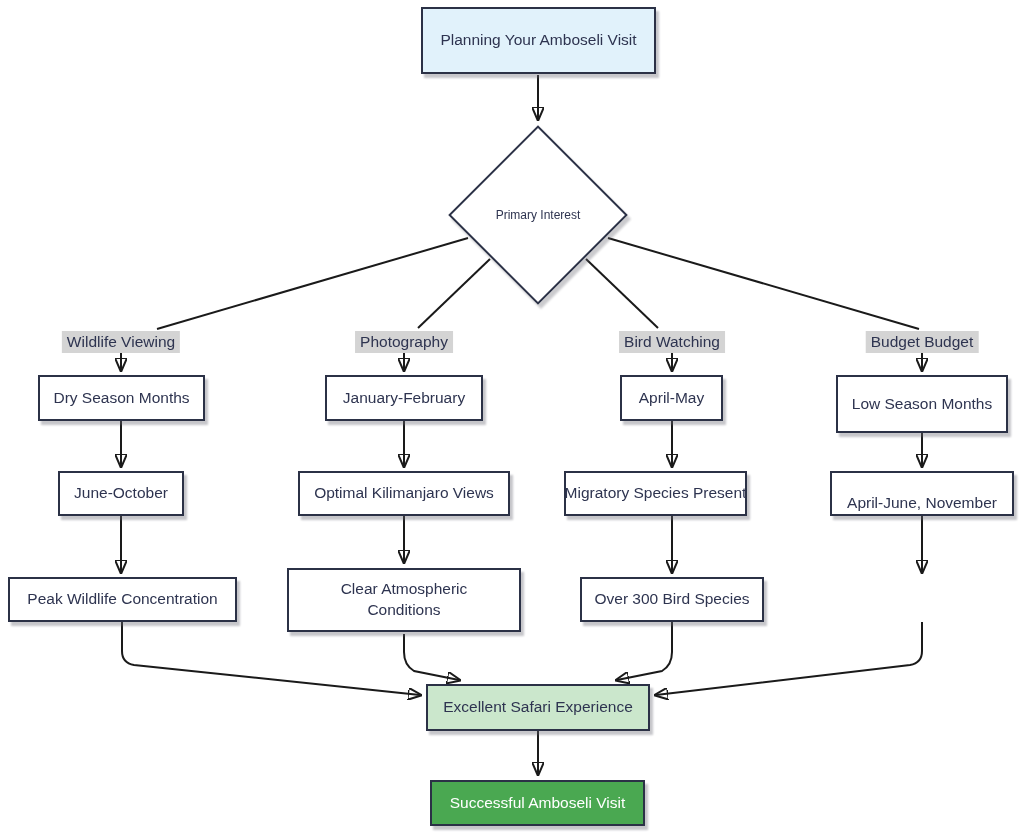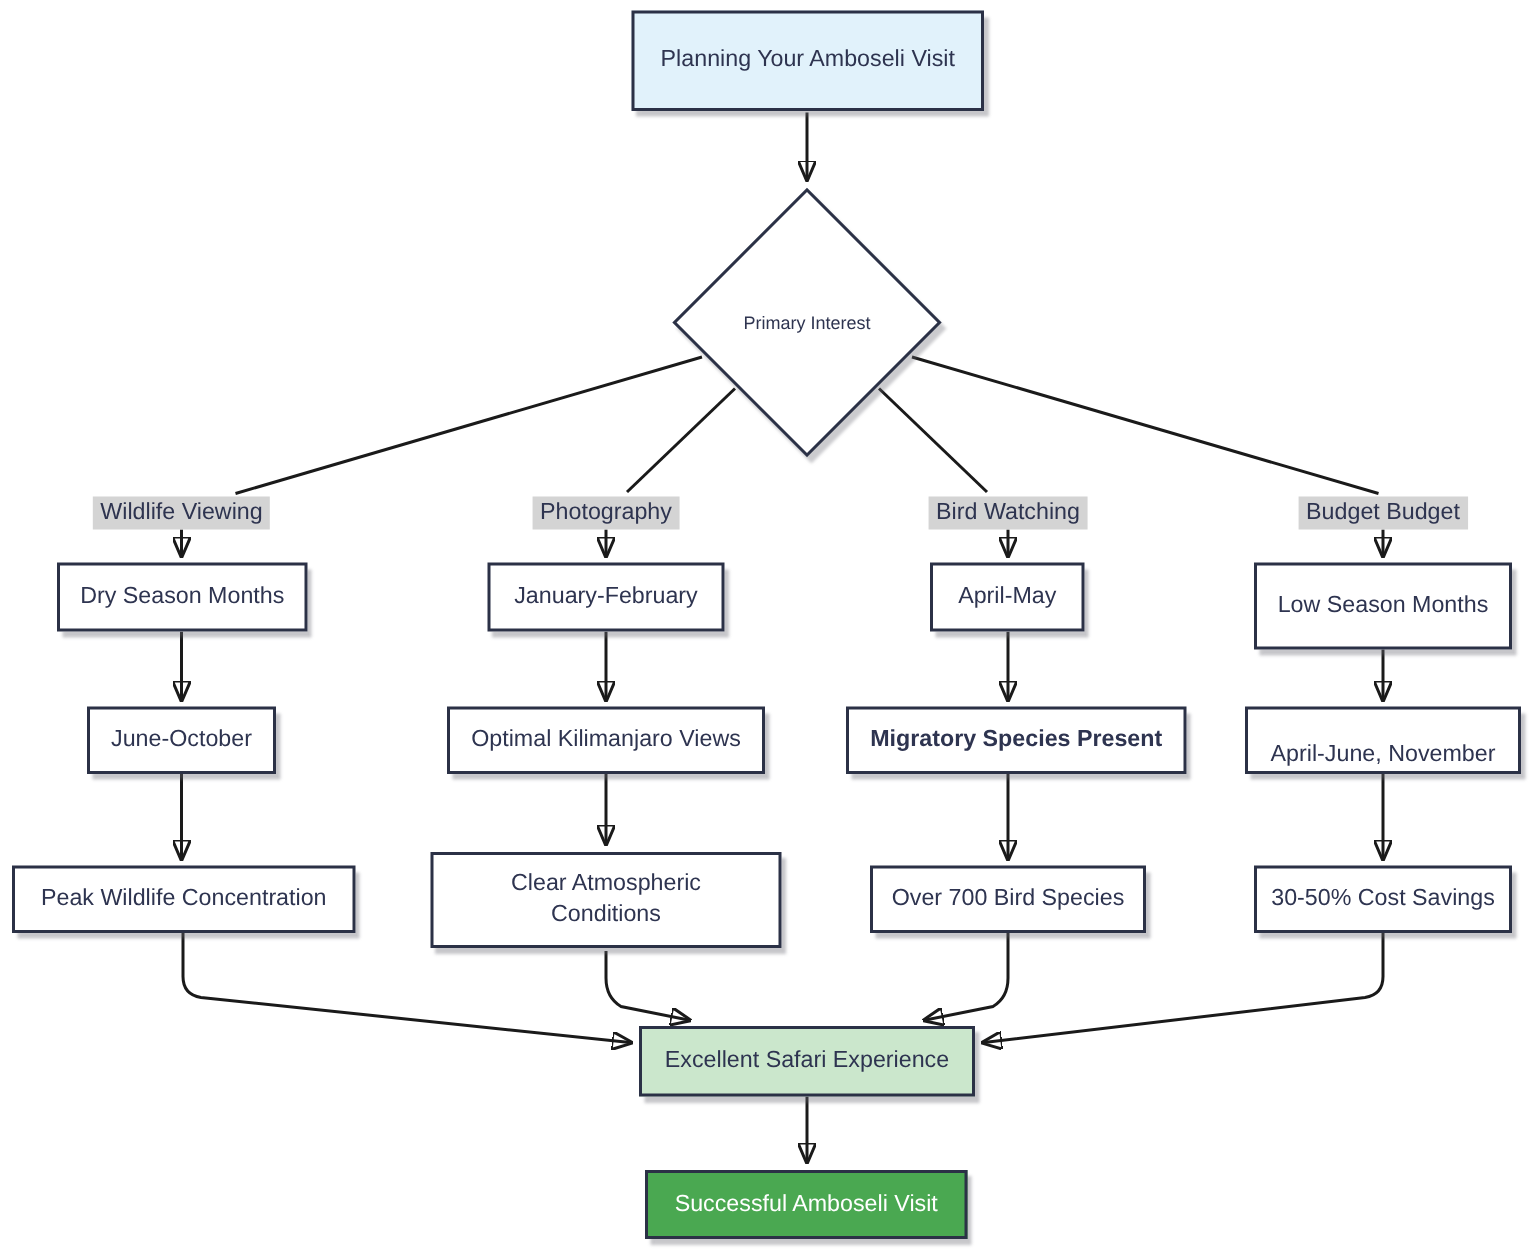--- a/index.html
+++ b/index.html
@@ -143,38 +143,35 @@
   <div class="node nowrap" style="left:836px; top:375px; width:172px; height:58px;">
     <span>Low Season Months</span>
   </div>
 
   <div class="node nowrap" style="left:58px; top:471px; width:126px; height:45px;">
     <span>June-October</span>
   </div>
   <div class="node nowrap" style="left:298px; top:471px; width:212px; height:45px;">
     <span>Optimal Kilimanjaro Views</span>
   </div>
-  <div class="node nowrap" style="left:564px; top:471px; width:227px; height:45px;font-weight:bold;">
+  <div class="node nowrap" style="left:564px; top:471px; width:183px; height:45px;">
     <span>Migratory Species Present</span>
   </div>
   <div class="node nowrap" style="left:830px; top:471px; width:184px; height:45px;align-items:flex-end;">
     <span>April-June, November</span>
   </div>
 
   <div class="node nowrap" style="left:8px; top:577px; width:229px; height:45px;">
     <span>Peak Wildlife Concentration</span>
   </div>
   <div class="node multiline" style="left:287px; top:568px; width:234px; height:64px;">
     <span>Clear Atmospheric Conditions</span>
   </div>
   <div class="node nowrap" style="left:580px; top:577px; width:184px; height:45px;">
-    <span>Over 700 Bird Species</span>
-  </div>
-  <div class="node nowrap" style="left:836px; top:577px; width:172px; height:45px;">
-    <span>30-50% Cost Savings</span>
+    <span>Over 300 Bird Species</span>
   </div>
 
   <div class="node nowrap outcome-node" style="left:426px; top:684px; width:224px; height:47px;">
     <span>Excellent Safari Experience</span>
   </div>
   <div class="node nowrap final-node" style="left:430px; top:780px; width:215px; height:46px;">
     <span>Successful Amboseli Visit</span>
   </div>
 
 </div>

